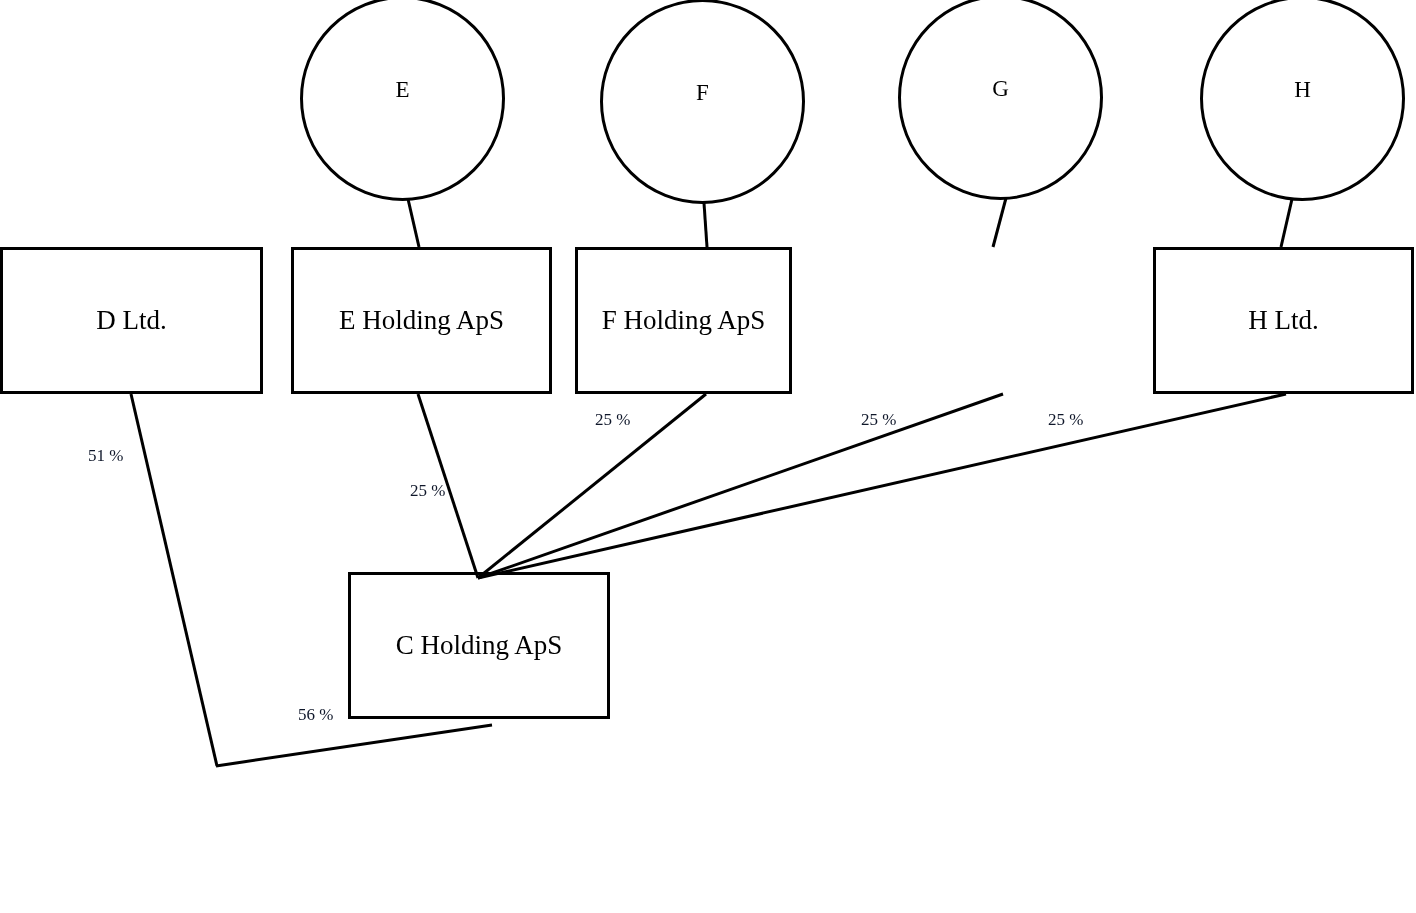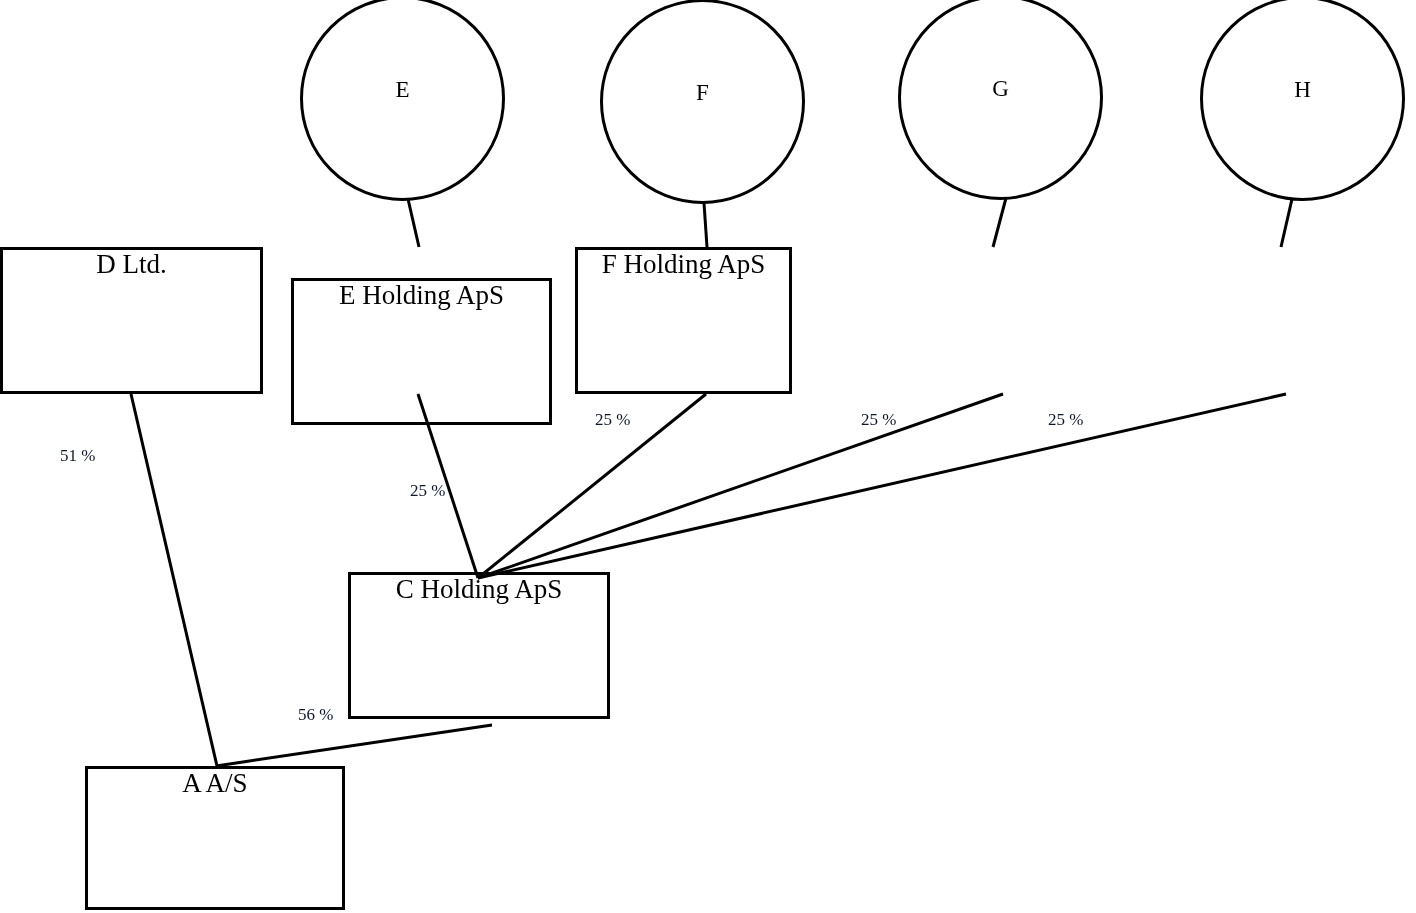--- a/index.html
+++ b/index.html
@@ -23,20 +23,21 @@
     position: absolute;
     left: 0;
     top: 0;
     width: 1416px;
     height: 913px;
   }
   .node {
     position: absolute;
     box-sizing: border-box;
     display: flex;
+    align-items: center;
     justify-content: center;
     background: transparent;
   }
   .node-box {
     border: 3px solid #000000;
   }
   .node-circle {
     border: 3px solid #000000;
     border-radius: 50%;
     align-items: flex-start;
@@ -100,39 +101,39 @@
   </div>
 
   <div class="node node-circle" style="left:1200px; top:-4px; width:205px; height:205px;">
     <span class="node-label">H</span>
   </div>
 
   <div class="node node-box" style="left:0px; top:247px; width:263px; height:147px;">
     <span class="node-label">D Ltd.</span>
   </div>
 
-  <div class="node node-box" style="left:291px; top:247px; width:261px; height:147px;margin-top:31px;">
+  <div class="node node-box" style="left:291px; top:247px; width:261px; height:147px;">
     <span class="node-label">E Holding ApS</span>
   </div>
 
   <div class="node node-box" style="left:575px; top:247px; width:217px; height:147px;">
     <span class="node-label">F Holding ApS</span>
   </div>
 
 
+  <div class="node node-box" style="left:1153px; top:247px; width:261px; height:147px;">
+    <span class="node-label">H Ltd.</span>
+  </div>
 
   <div class="node node-box" style="left:348px; top:572px; width:262px; height:147px;">
     <span class="node-label">C Holding ApS</span>
   </div>
 
-  <div class="node node-box" style="left:85px; top:766px; width:260px; height:144px;">
-    <span class="node-label">A A/S</span>
-  </div>
 
-  <span class="edge-label" style="left:60px; top:447px;">51 %</span>
+  <span class="edge-label" style="left:88px; top:447px;">51 %</span>
 
   <span class="edge-label" style="left:410px; top:482px;">25 %</span>
 
   <span class="edge-label" style="left:595px; top:411px;">25 %</span>
 
   <span class="edge-label" style="left:861px; top:411px;">25 %</span>
 
   <span class="edge-label" style="left:1048px; top:411px;">25 %</span>
 
   <span class="edge-label" style="left:298px; top:706px;">56 %</span>

